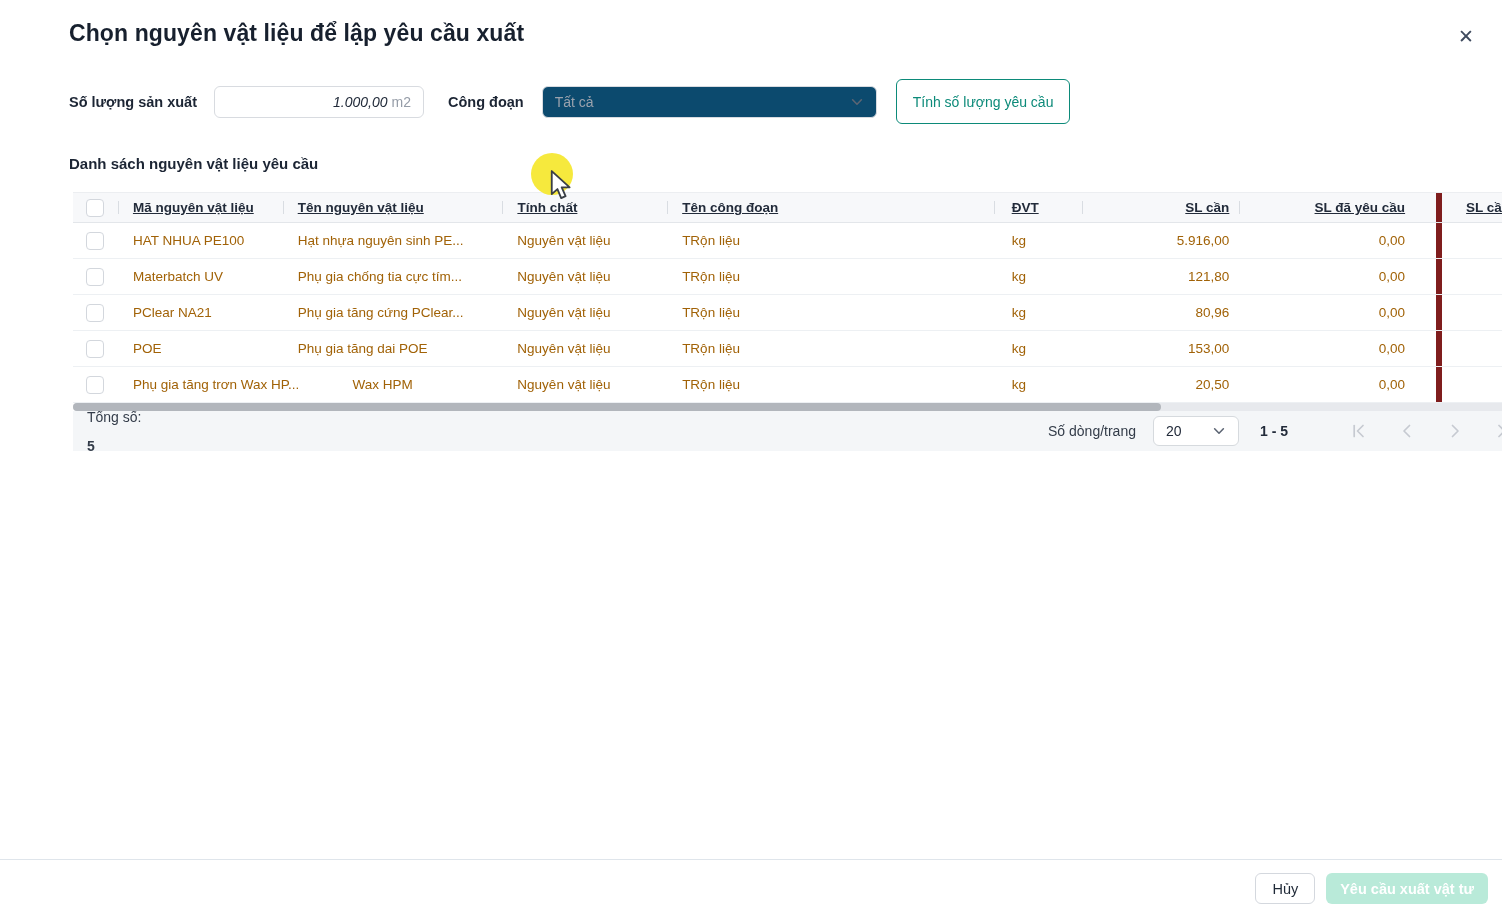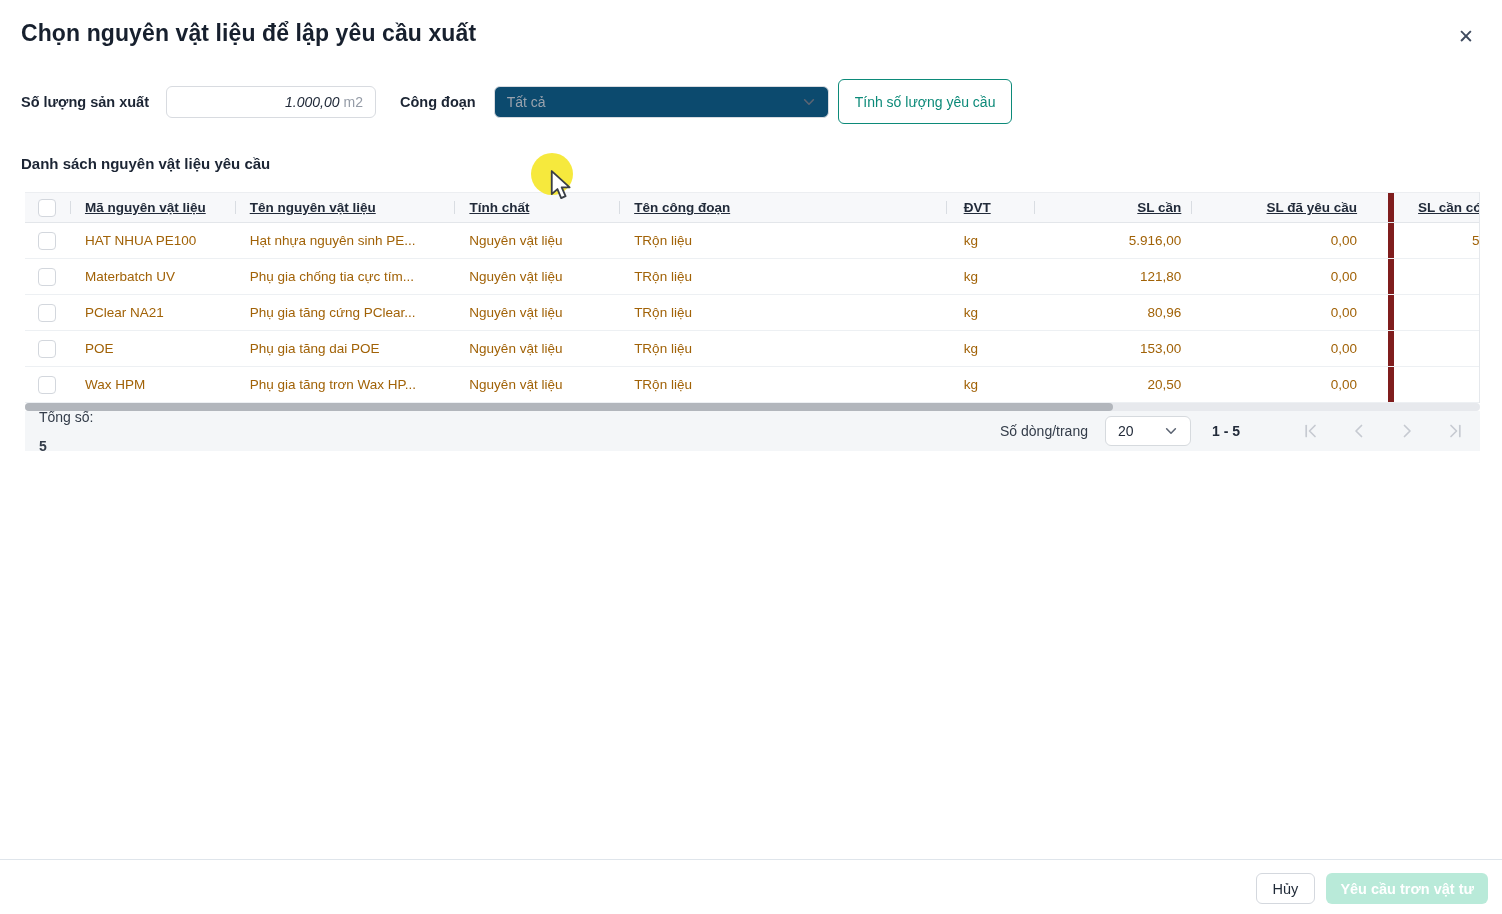--- a/index.html
+++ b/index.html
@@ -1,37 +1,37 @@
 <!DOCTYPE html>
 <html><head>
 <meta charset="utf-8">
 <style>
   * { box-sizing: border-box; margin: 0; padding: 0; }
   html,body { width:1502px; height:914px; background:#fff; overflow:hidden;
     font-family:"Liberation Sans","DejaVu Sans",sans-serif; color:#1c2534; }
-  .dialog { position:relative; width:1502px; height:914px; background:#fff; }
+  .dialog { position:relative; width:1502px; height:914px; background:#fff;padding-left:48px; }
 
   
   .dlg-header { display:flex; justify-content:space-between; align-items:flex-start; padding:20px 24px 0 21px; }
   .dlg-title { font-size:23px; font-weight:bold; color:#17202e; letter-spacing:.1px; }
   .close-btn { font-size:19px; color:#3e4a5e; background:none; border:none; cursor:pointer; line-height:1; padding:4px; margin-top:3px; }
 
   
   .form-row { display:flex; align-items:center; margin:29px 0 0 21px; }
   .fld-label { font-size:14.5px; font-weight:bold; color:#1c2534; }
   .qty-box { margin-left:17px; width:210px; height:32px; border:1px solid #d8dbe0; border-radius:6px;
     display:flex; align-items:center; justify-content:flex-end; padding:0 12px; background:#fff; }
   .qty-val { font-size:14px; color:#222b3a;font-style:italic; }
   .qty-unit { font-size:14px; color:#959ca7; margin-left:4px; }
   .stage-label { margin-left:24px; }
   .select-box { margin-left:18px; width:335px; height:32px; border:1px solid #d8dbe0; border-radius:6px;
     display:flex; align-items:center; justify-content:space-between; padding:0 12px; background:#0c4a6e; cursor:pointer; }
   .select-placeholder { font-size:14px; color:#9aa2ad; }
   .chev { width:14px; height:14px; stroke:#5c6573; fill:none; stroke-width:1.8; stroke-linecap:round; stroke-linejoin:round; }
-  .calc-btn { margin-left:9px; height:45px; padding:0 16px; background:#fff; border:1px solid #0c8a79;
+  .calc-btn { margin-left:19px; height:45px; padding:0 16px; background:#fff; border:1px solid #0c8a79;
     border-radius:6px; color:#0c8a79; font-size:14px; font-family:inherit; cursor:pointer; }
 
   
   .section-title { margin:31px 0 0 21px; font-size:15px; font-weight:bold; color:#1c2534; }
   .search-box { margin:15px 0 0 21px; width:330px; height:31px; border:1px solid #d8dbe0; border-radius:6px;
     display:flex; align-items:center; padding:0 10px; gap:9px; background:#fff; }
   .search-icon { width:15px; height:15px; stroke:#6f7886; fill:none; stroke-width:1.8; stroke-linecap:round; }
   .search-placeholder { font-size:14px; color:#9aa2ad; }
 
   
@@ -177,22 +177,22 @@
           <div class="cell col-stage">TRộn liệu</div>
           <div class="cell col-unit">kg</div>
           <div class="cell col-need">153,00</div>
           <div class="cell col-req">0,00</div>
           <div class="cell col-last"></div>
         </div>
         <div class="tr">
           <div class="cell col-check">
             <div class="checkbox"></div>
           </div>
+          <div class="cell col-name">Phụ gia tăng trơn Wax HP...</div>
           <div class="cell col-code">Wax HPM</div>
-          <div class="cell col-name">Phụ gia tăng trơn Wax HP...</div>
           <div class="cell col-type">Nguyên vật liệu</div>
           <div class="cell col-stage">TRộn liệu</div>
           <div class="cell col-unit">kg</div>
           <div class="cell col-need">20,50</div>
           <div class="cell col-req">0,00</div>
           <div class="cell col-last"></div>
         </div>
       </div>
   </div>
 
@@ -235,21 +235,21 @@
             <polyline points="4,2.5 9.5,8 4,13.5"></polyline>
             <line x1="12.8" y1="2.5" x2="12.8" y2="13.5"></line>
           </svg>
       </button>
     </div>
   </div>
 
   <div class="dlg-divider"></div>
   <div class="dlg-actions">
     <button class="cancel-btn">Hủy</button>
-    <button class="submit-btn" disabled="">Yêu cầu trơn vật tư</button>
+    <button class="submit-btn" disabled="">Yêu cầu xuất vật tư</button>
   </div>
 
   <div class="cursor-highlight"></div>
   <svg class="cursor-arrow" width="26" height="30" viewBox="0 0 24 28">
     <path d="M1.5 1 L1.5 22.5 L6.8 17.8 L10.3 26.3 L14.4 24.4 L10.8 16.2 L18.2 16.2 Z" fill="#fff" stroke="#3a3f46" stroke-width="1.7" stroke-linejoin="round"></path>
   </svg>
 
 </div>
 
 </body></html>

